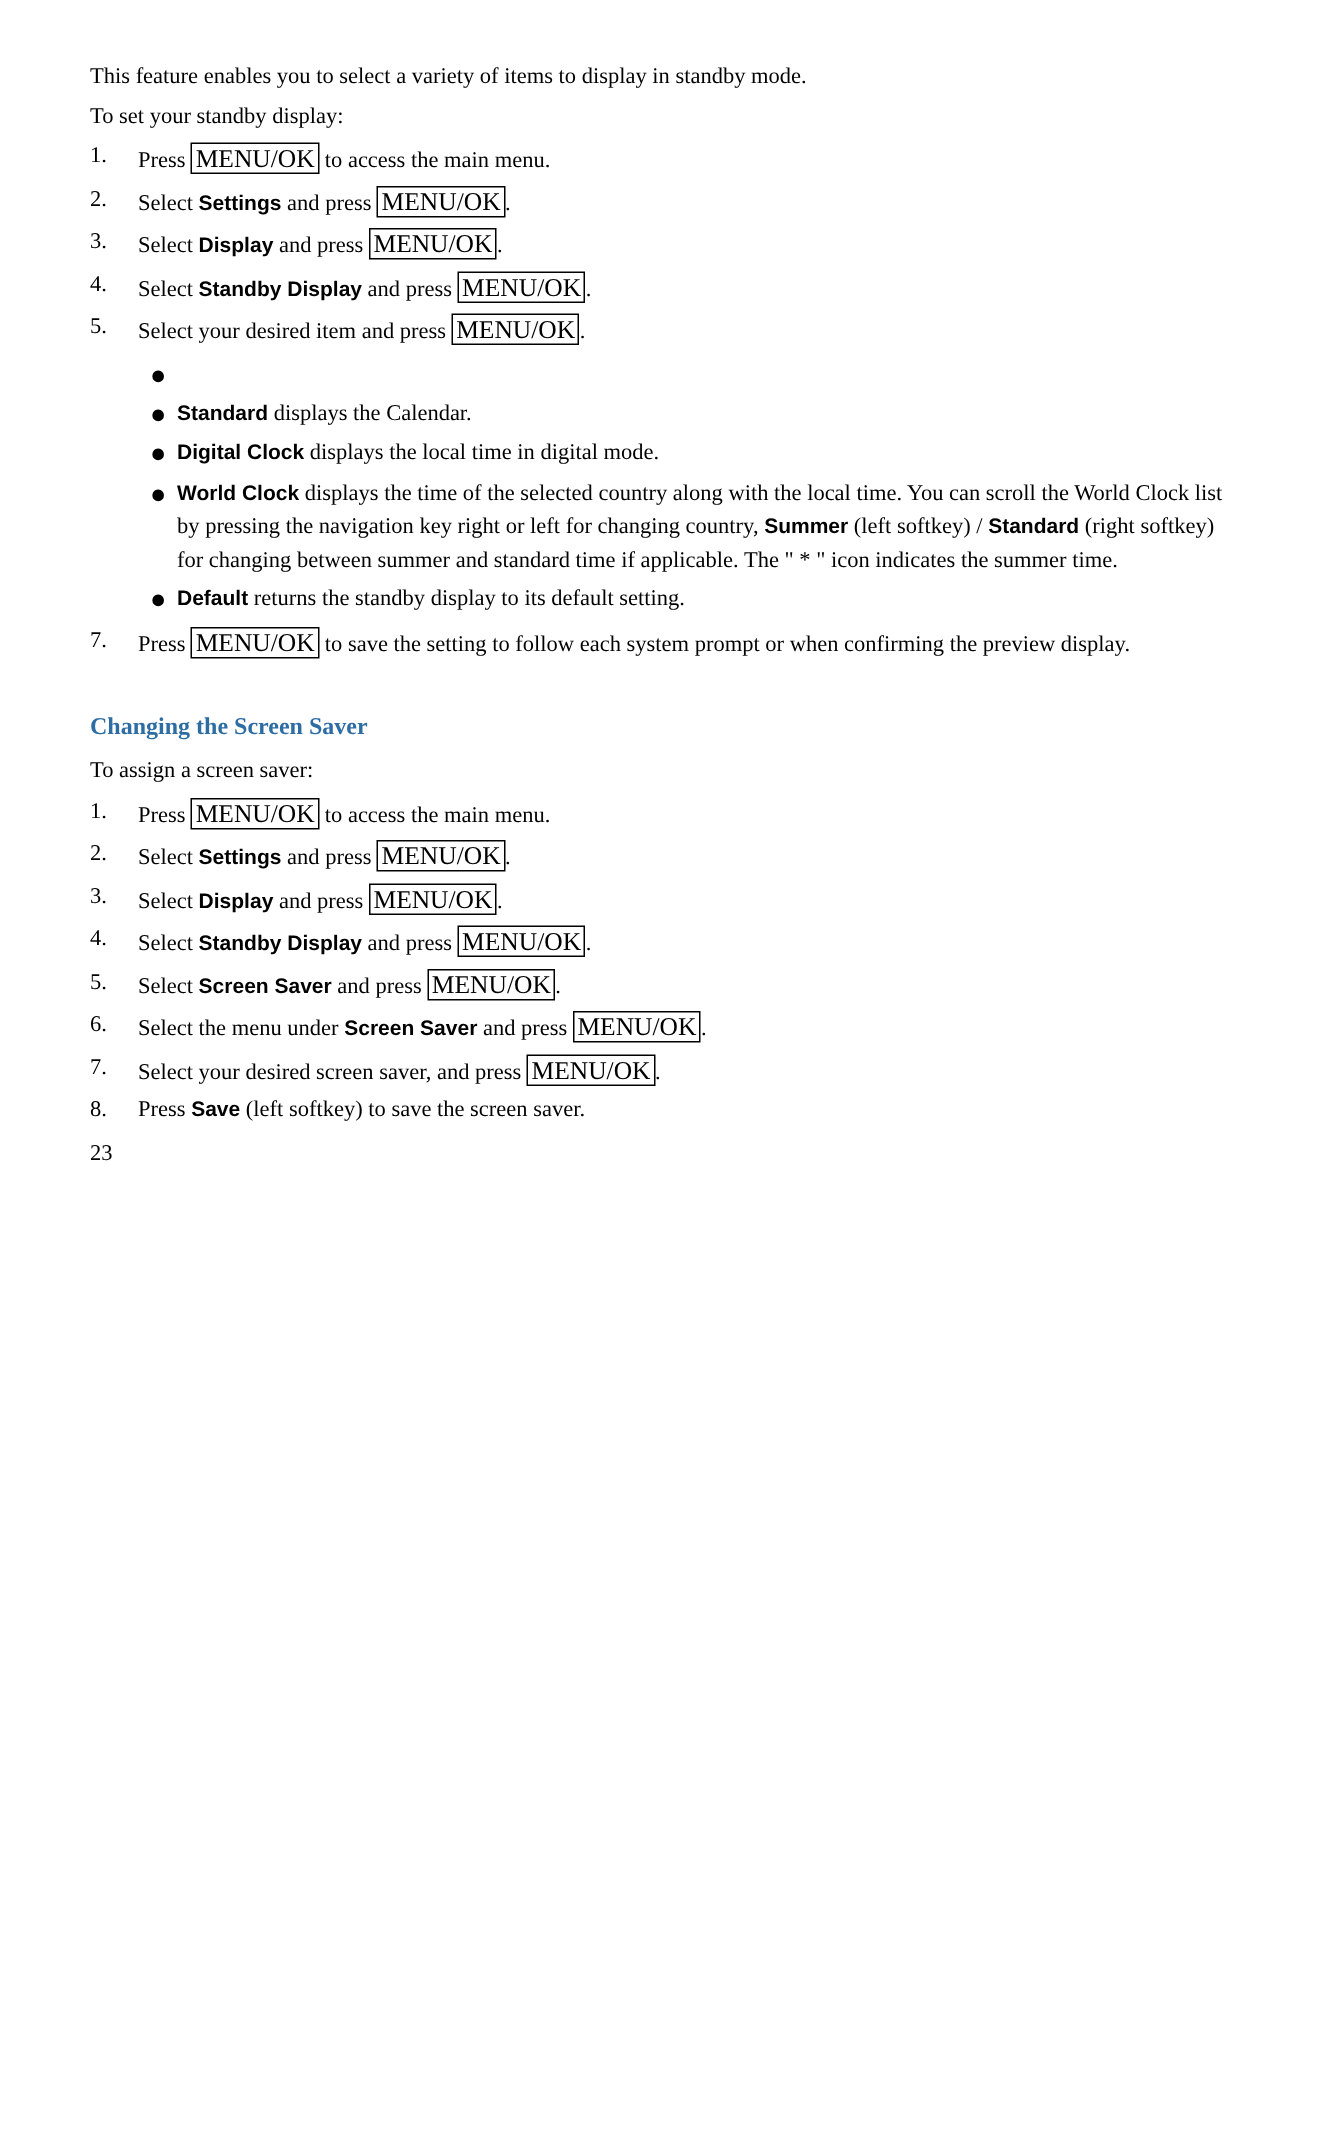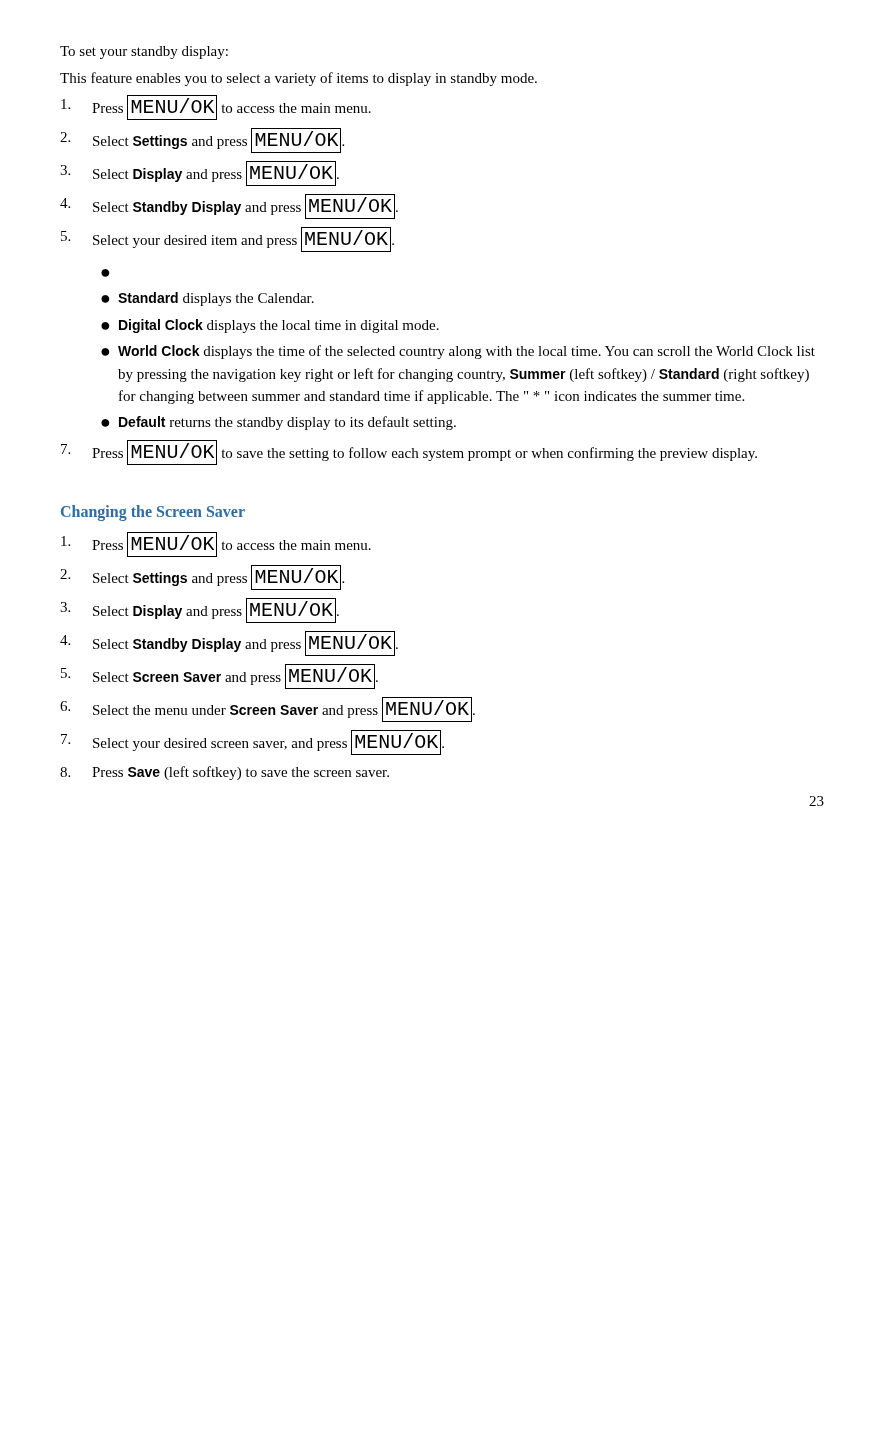--- a/index.html
+++ b/index.html
@@ -60,37 +60,37 @@
       line-height: 1.3;
     }
     .bold-keyword {
       font-weight: bold;
       font-family: Liberation Sans, sans-serif;
       font-size: 14px;
     }
     .menu-ok {
       border: 1px solid #000;
       padding: 0 2px;
-      font-size: 20px;
-      font-family: Liberation Mono, monospace;
+      font-size: 17px;
+      font-family: Liberation Serif, serif;
     }
     .section-gap {
       margin-top: 32px;
     }
     .page-number {
-      text-align: right;
+      text-align: left;
       font-size: 15px;
     }
   </style>
 </head>
 <body>
 
 <div>
+  <p class="intro-text">This feature enables you to select a variety of items to display in standby mode.</p>
   <p class="intro-text">To set your standby display:</p>
-  <p class="intro-text">This feature enables you to select a variety of items to display in standby mode.</p>
 
   <ol class="numbered-list">
     <li>
       <span class="list-num">1.</span>
       <span class="list-content">Press <span class="menu-ok">MENU/OK</span> to access the main menu.</span>
     </li>
     <li>
       <span class="list-num">2.</span>
       <span class="list-content">Select <span class="bold-keyword">Settings</span> and press <span class="menu-ok">MENU/OK</span>.</span>
     </li>
@@ -133,20 +133,21 @@
   <ol class="numbered-list">
     <li>
       <span class="list-num">7.</span>
       <span class="list-content">Press <span class="menu-ok">MENU/OK</span> to save the setting to follow each system prompt or when confirming the preview display.</span>
     </li>
   </ol>
 </div>
 
 <div class="section-gap">
   <div class="section-title">Changing the Screen Saver</div>
+  <p class="intro-text">To assign a screen saver:</p>
 
   <ol class="numbered-list">
     <li>
       <span class="list-num">1.</span>
       <span class="list-content">Press <span class="menu-ok">MENU/OK</span> to access the main menu.</span>
     </li>
     <li>
       <span class="list-num">2.</span>
       <span class="list-content">Select <span class="bold-keyword">Settings</span> and press <span class="menu-ok">MENU/OK</span>.</span>
     </li>

